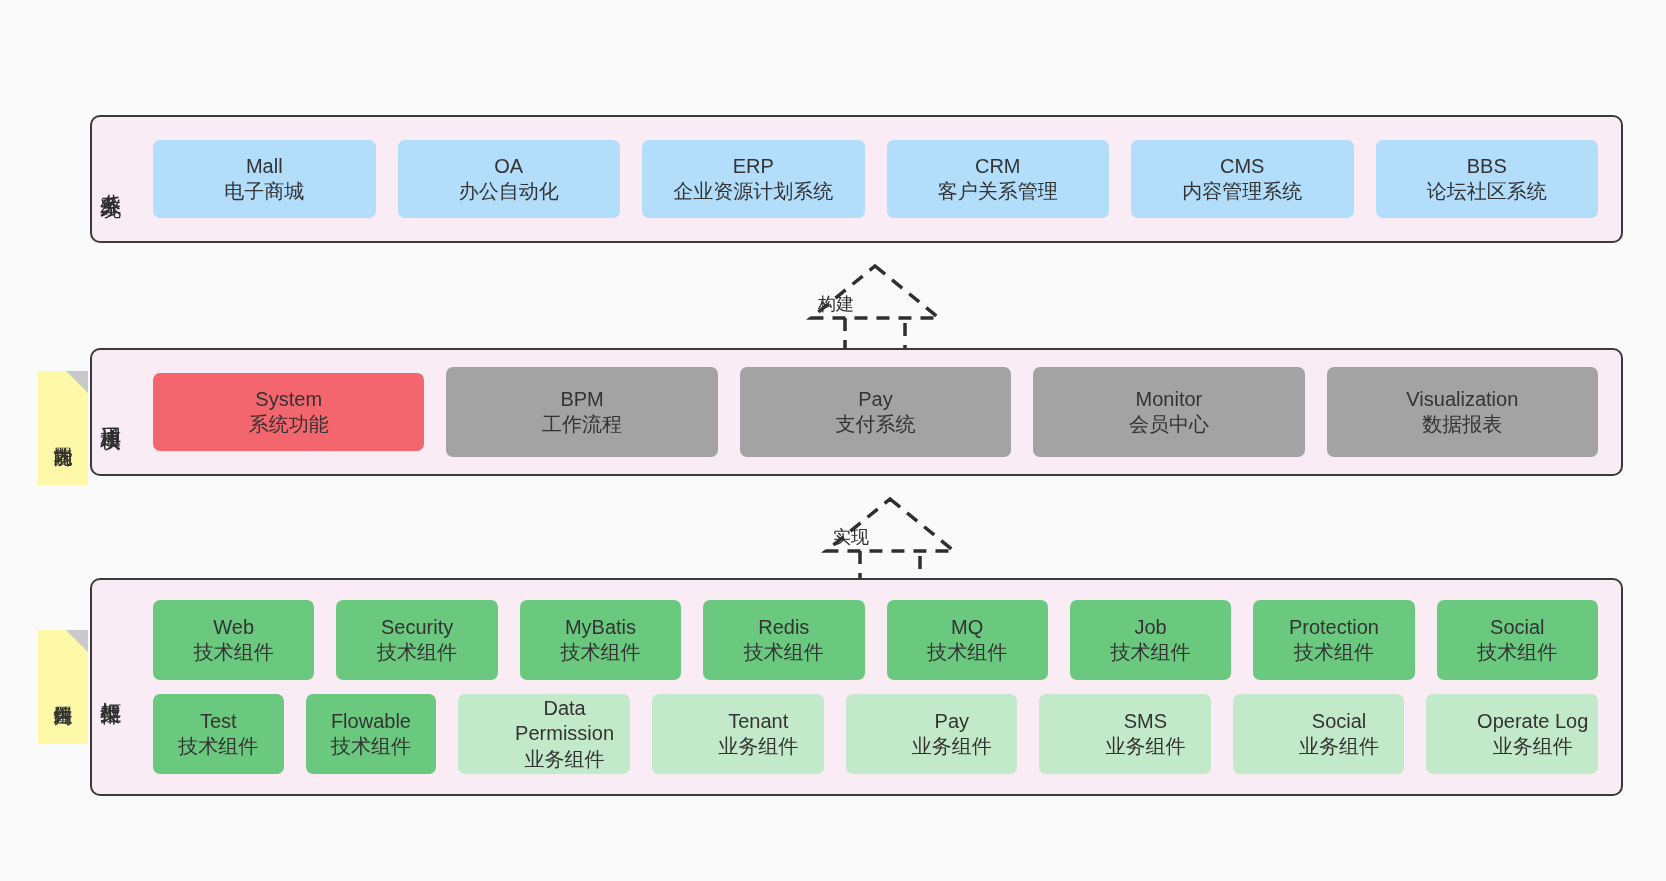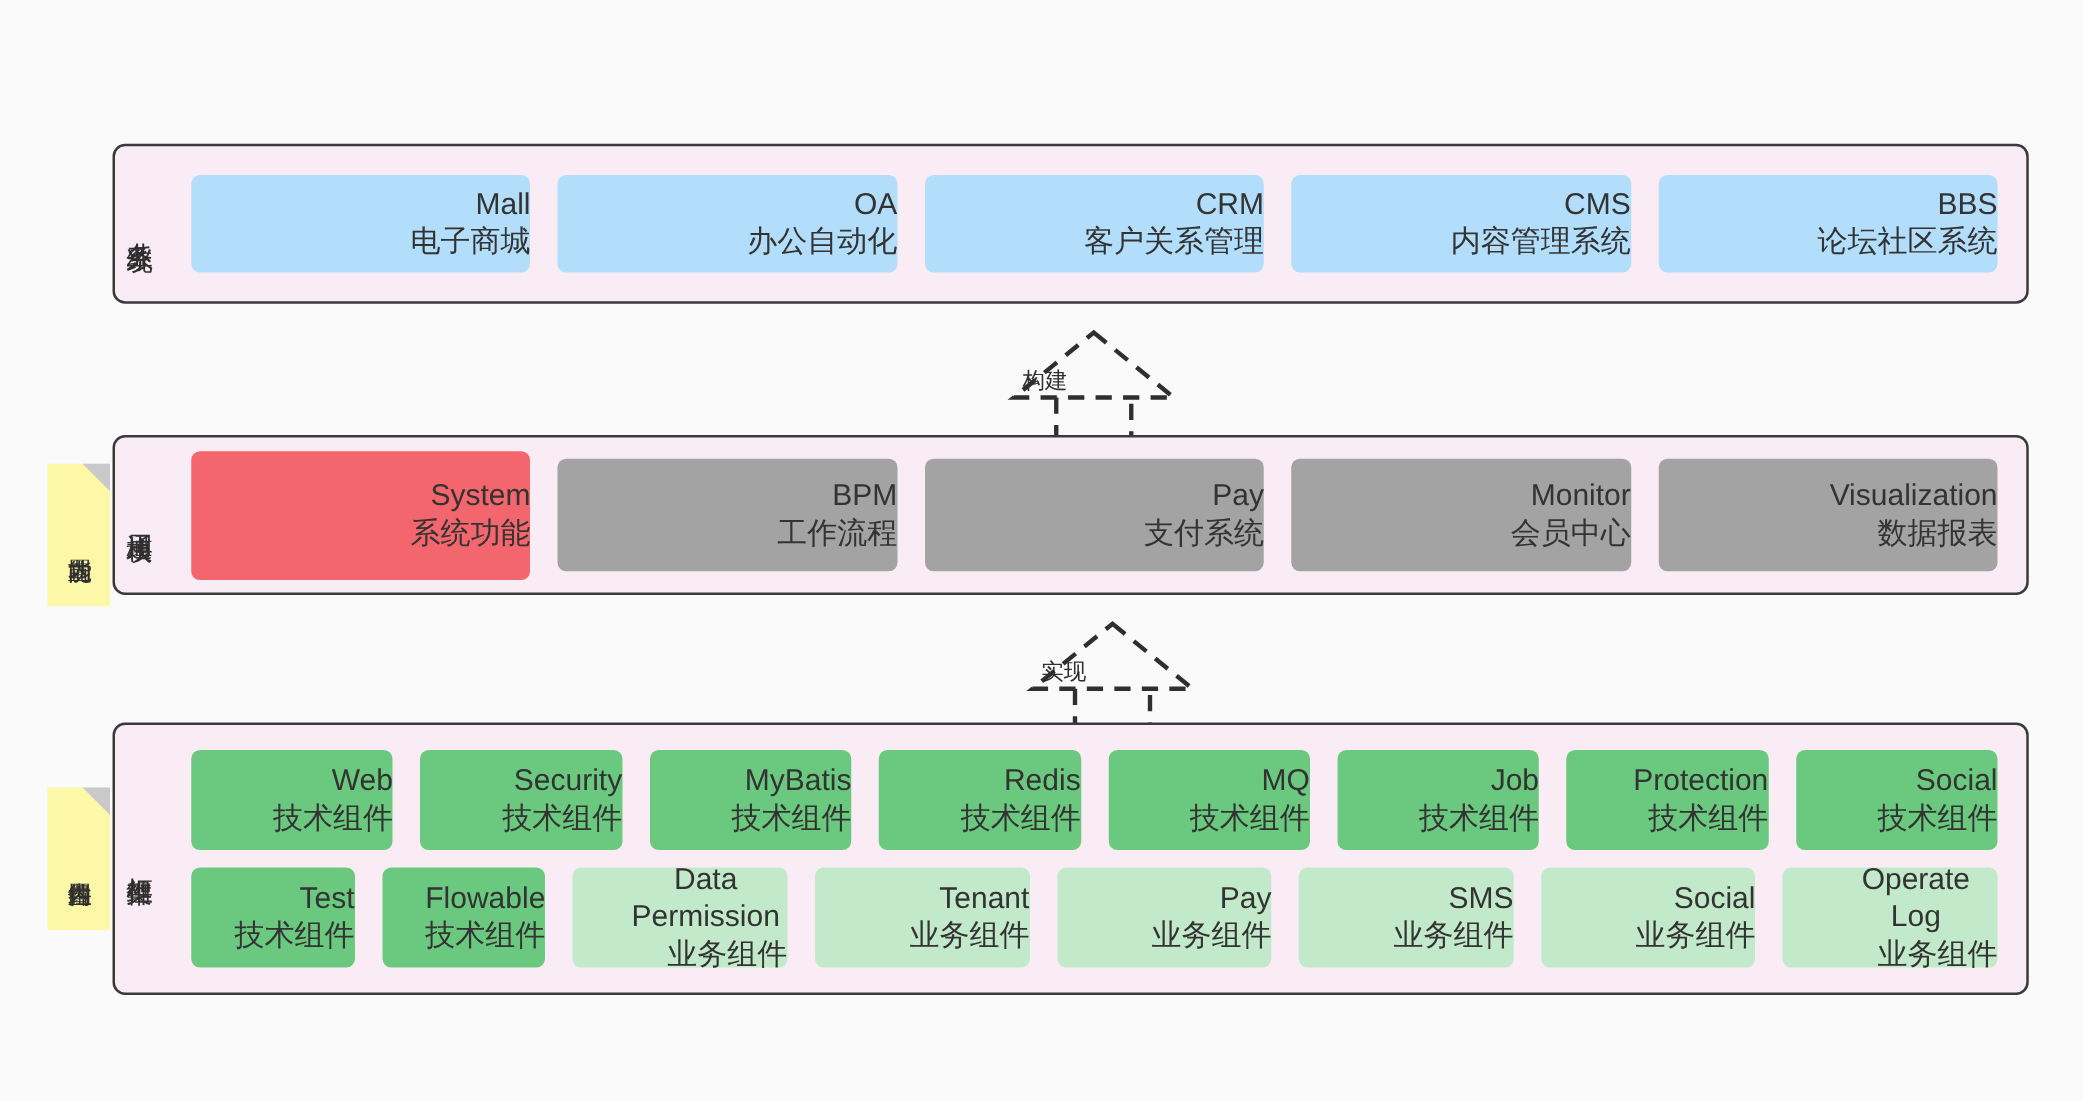--- a/index.html
+++ b/index.html
@@ -64,34 +64,34 @@
     gap: 0;
   }
 
   
   .node {
     flex: 1 1 0;
     margin: 0 11px;
     border-radius: 7px;
     display: flex;
     flex-direction: column;
-    align-items: flex-end;
+    align-items: center;
     justify-content: center;
     text-align: center;
-    font-size: 24px;
+    font-size: 20px;
     line-height: 1.26;
     color: #333333;
     box-sizing: border-box;
     user-select: none;
   }
   .node .en { display: block; }
   .node .cn { display: block; }
 
   .node.blue    { background: #b2ddfb; height: 78px; }
-  .node.red     { background: #f4666e; height: 103px; }
+  .node.red     { background: #f4666e; height: 78px; }
   .node.pink    { background: #a3a3a3; height: 90px; }
   .node.green   { background: #6ac97f; height: 80px; }
   .node.lgreen  { background: #c3e9cb; height: 80px; padding-left: 41px; }
 
   
   .sticky {
     position: absolute;
     background: #fcf8a8;
     width: 50px;
     box-sizing: border-box;
@@ -145,20 +145,24 @@
     <div class="layer-body">
       <div class="node blue">
         <span class="en">Mall</span>
         <span class="cn">电子商城</span>
       </div>
       <div class="node blue">
         <span class="en">OA</span>
         <span class="cn">办公自动化</span>
       </div>
       <div class="node blue">
+        <span class="en">ERP</span>
+        <span class="cn">企业资源计划系统</span>
+      </div>
+      <div class="node blue">
         <span class="en">CRM</span>
         <span class="cn">客户关系管理</span>
       </div>
       <div class="node blue">
         <span class="en">CMS</span>
         <span class="cn">内容管理系统</span>
       </div>
       <div class="node blue">
         <span class="en">BBS</span>
         <span class="cn">论坛社区系统</span>

